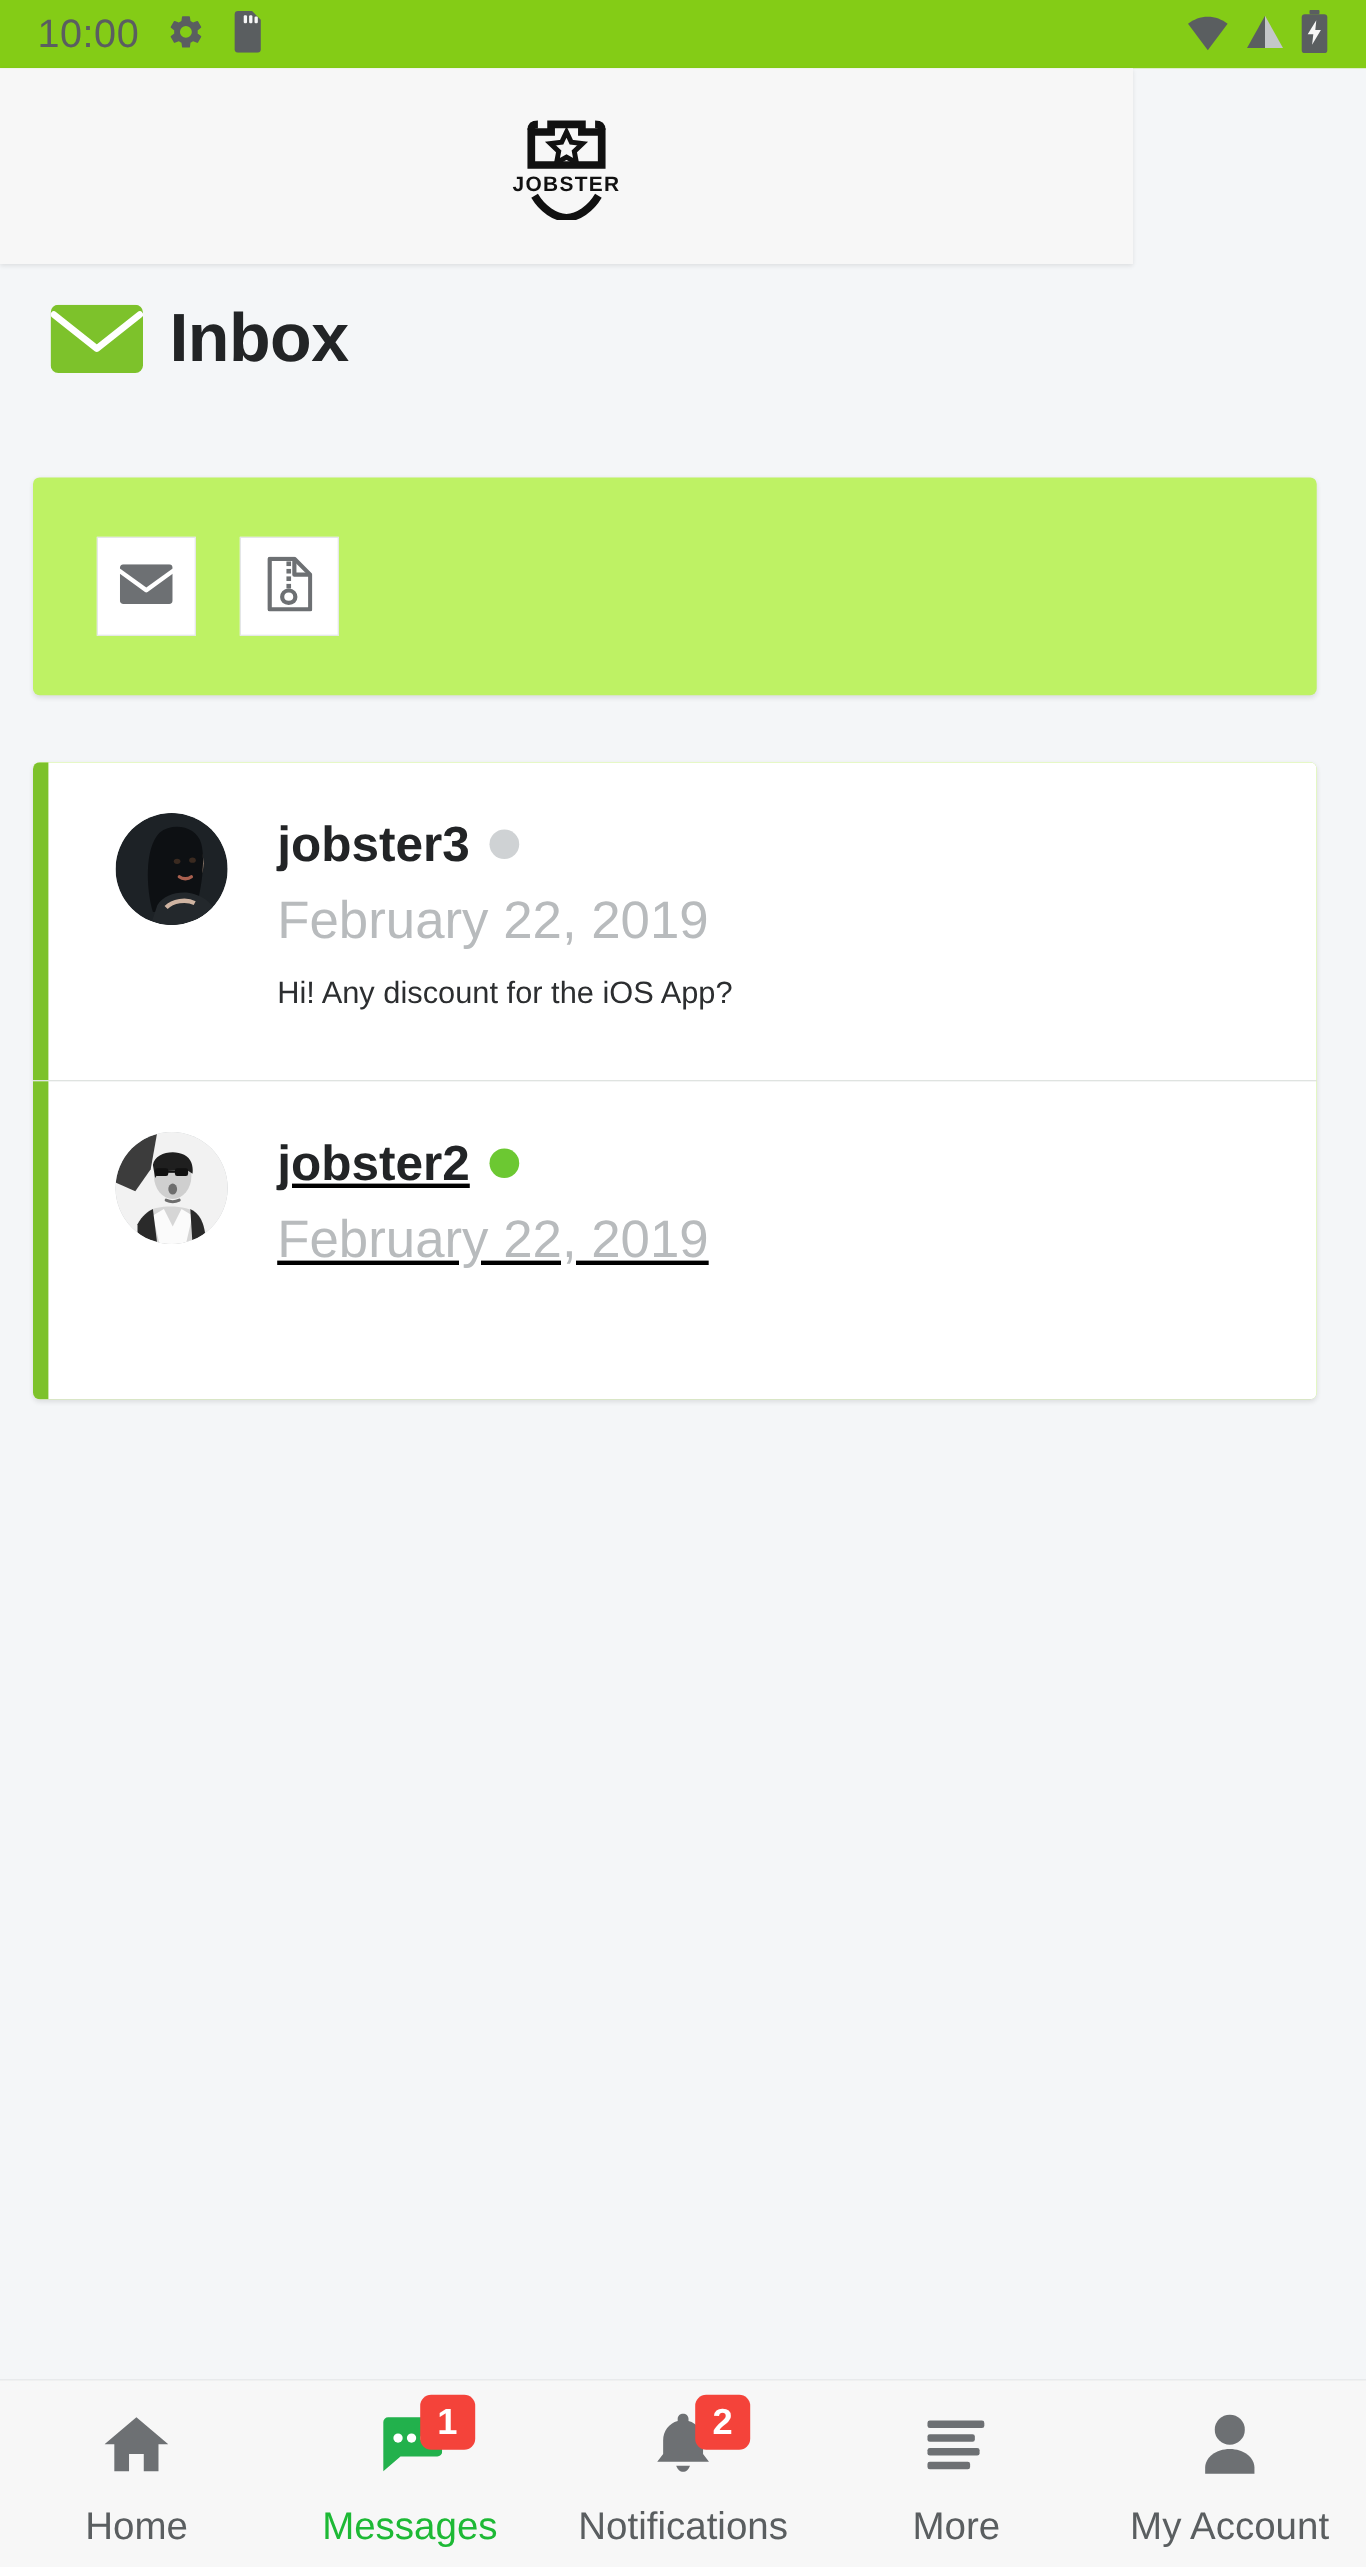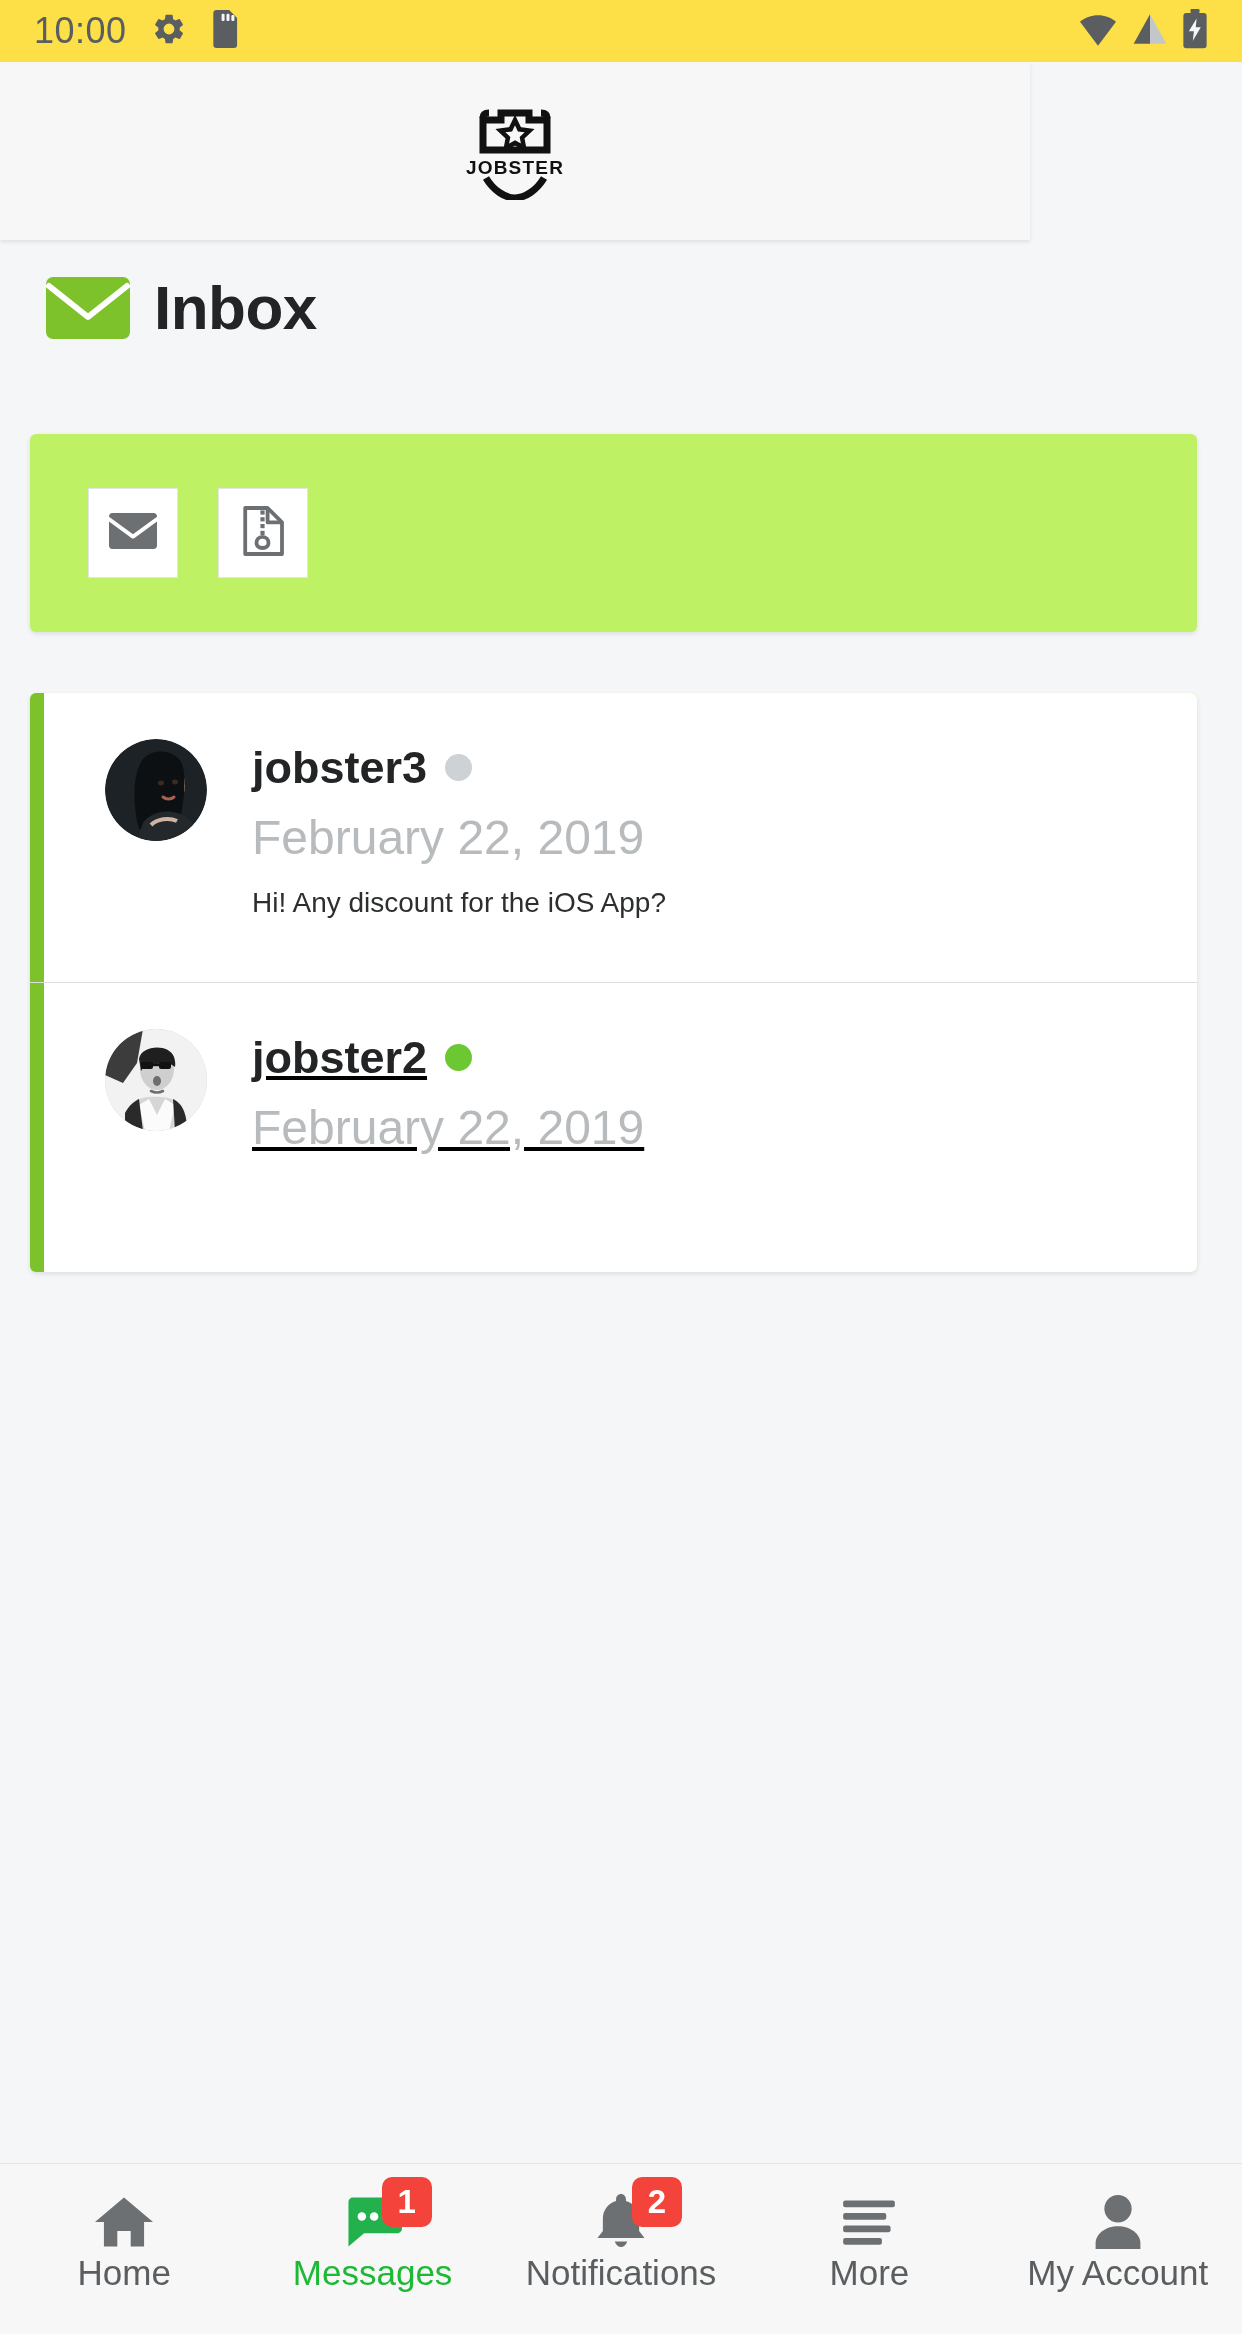--- a/index.html
+++ b/index.html
@@ -14,21 +14,21 @@
     position:relative;
     width:1242px; height:2334px;
     background:#f4f6f8;
     overflow:hidden;
   }
 
   
   .statusbar{
     position:absolute; top:0; left:0;
     width:1242px; height:62px;
-    background:#fde047;
+    background:#84cc16;
     display:flex; align-items:center;
     padding:0 34px;
   }
   .sb-left{ display:flex; align-items:center; gap:24px; }
   .sb-right{ margin-left:auto; display:flex; align-items:center; gap:14px; }
   .sb-time{
     font-size:36px; color:#5a5e60; letter-spacing:0.5px;
     font-family:"Liberation Sans", sans-serif;
   }
 
@@ -133,21 +133,21 @@
     padding-top:27px;
     cursor:pointer;
     position:relative;
   }
   .nav-icon{
     position:relative;
     height:62px;
     display:flex; align-items:center; justify-content:center;
   }
   .nav-label{
-    font-size:35px; color:#5a5e60; margin-top:2px; line-height:1;
+    font-size:35px; color:#5a5e60; margin-top:26px; line-height:1;
   }
   .nav-item.active .nav-label{ color:#1db935; }
   .badge{
     position:absolute;
     top:-14px; left:38px;
     min-width:50px; height:50px;
     background:#f4433a;
     border-radius:10px;
     color:#fff; font-size:33px; font-weight:bold;
     display:flex; align-items:center; justify-content:center;

